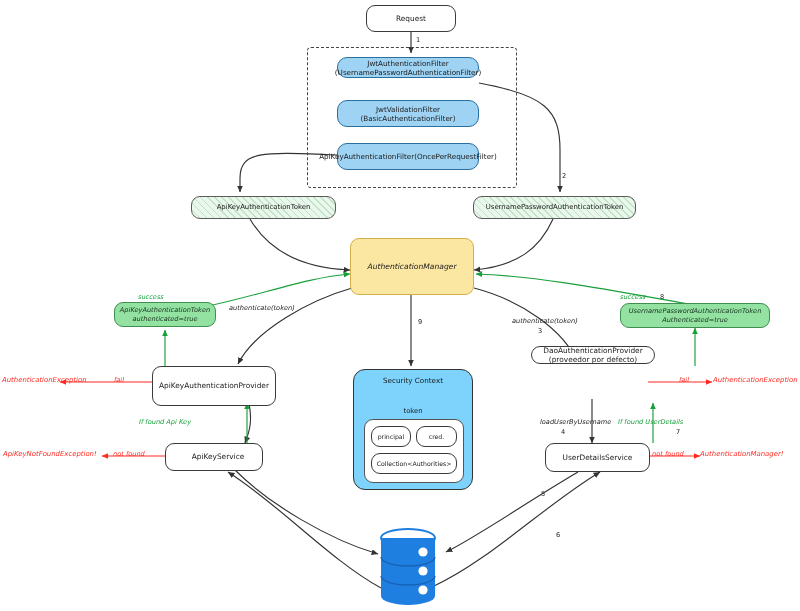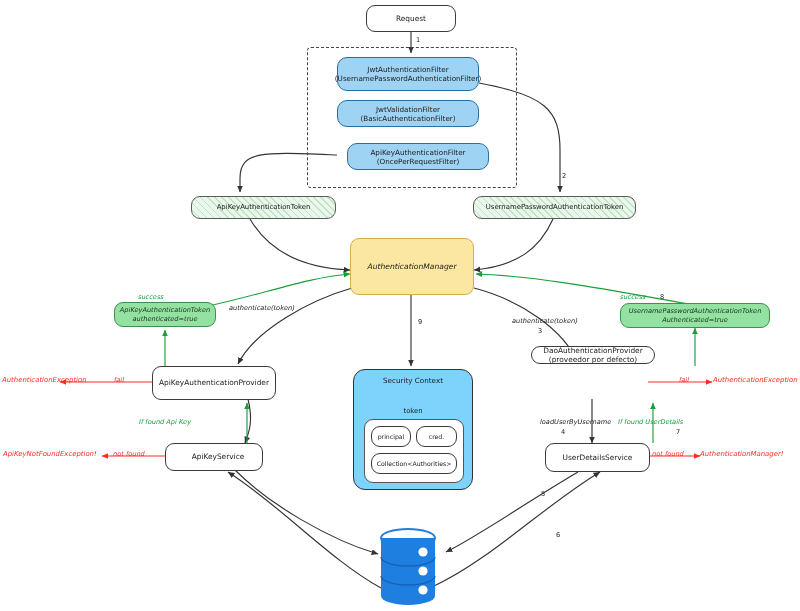--- a/index.html
+++ b/index.html
@@ -91,31 +91,31 @@
       <path d="M637,456 L700,456"></path>
     </g>
   </svg>
 
   <div class="dashed-group" style="left:307px;top:47px;width:208px;height:139px;"></div>
 
   <div class="node plain-box" style="left:366px;top:5px;width:90px;height:27px;">
     <span class="ln">Request</span>
   </div>
 
-  <div class="node filter-box" style="left:337px;top:57px;width:142px;height:34px;flex-direction:column;">
+  <div class="node filter-box" style="left:337px;top:57px;width:142px;height:21px;flex-direction:column;">
     <span class="ln">JwtAuthenticationFilter</span>
     <span class="ln">(UsernamePasswordAuthenticationFilter)</span>
   </div>
 
   <div class="node filter-box" style="left:337px;top:100px;width:142px;height:27px;flex-direction:column;">
     <span class="ln">JwtValidationFilter</span>
     <span class="ln">(BasicAuthenticationFilter)</span>
   </div>
 
-  <div class="node filter-box" style="left:337px;top:143px;width:142px;height:27px;flex-direction:column;margin-left:10px;">
+  <div class="node filter-box" style="left:337px;top:143px;width:142px;height:27px;flex-direction:row;">
     <span class="ln">ApiKeyAuthenticationFilter</span>
     <span class="ln">(OncePerRequestFilter)</span>
   </div>
 
   <div class="node token-box" style="left:191px;top:196px;width:145px;height:23px;">
     <span class="ln">ApiKeyAuthenticationToken</span>
   </div>
 
   <div class="node token-box" style="left:473px;top:196px;width:163px;height:23px;">
     <span class="ln">UsernamePasswordAuthenticationToken</span>
@@ -128,21 +128,21 @@
   <div class="node ok-box" style="left:114px;top:302px;width:102px;height:25px;flex-direction:column;">
     <span class="ln">ApiKeyAuthenticationToken</span>
     <span class="ln">authenticated=true</span>
   </div>
 
   <div class="node ok-box" style="left:620px;top:303px;width:150px;height:25px;flex-direction:column;">
     <span class="ln">UsernamePasswordAuthenticationToken</span>
     <span class="ln">Authenticated=true</span>
   </div>
 
-  <div class="node plain-box" style="left:152px;top:366px;width:124px;height:34px;">
+  <div class="node plain-box" style="left:152px;top:366px;width:124px;height:40px;">
     <span class="ln">ApiKeyAuthenticationProvider</span>
   </div>
 
   <div class="node plain-box" style="left:531px;top:346px;width:124px;height:18px;flex-direction:column;">
     <span class="ln">DaoAuthenticationProvider</span>
     <span class="ln">(proveedor por defecto)</span>
   </div>
 
   <div class="node plain-box" style="left:165px;top:443px;width:98px;height:28px;padding-left:8px;">
     <span class="ln">ApiKeyService</span>

